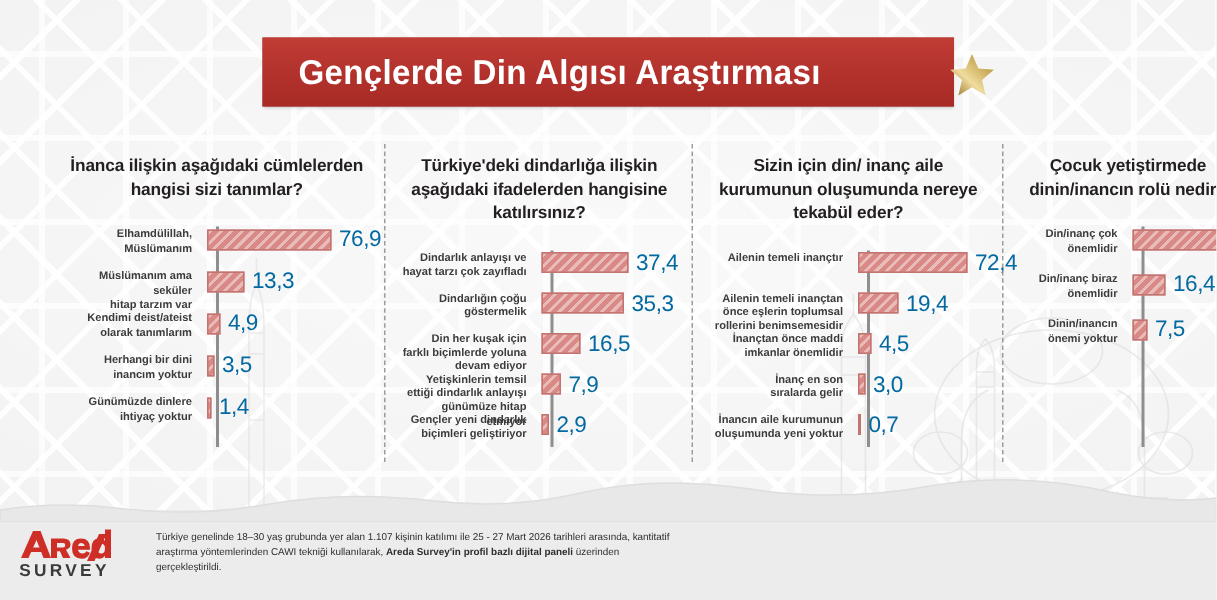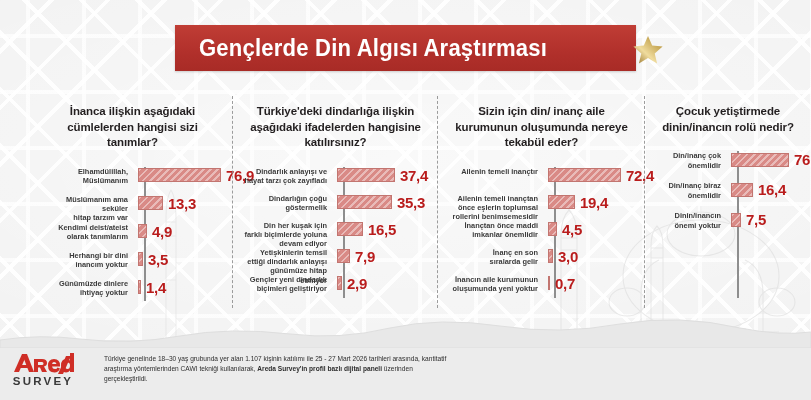--- a/index.html
+++ b/index.html
@@ -80,21 +80,21 @@
   .columns{
     position:absolute;left:0;right:0;top:92px;height:212px;
     display:flex;
   }
   .col{
     position:relative;
     box-sizing:border-box;
     padding:0 10px;
     display:flex;flex-direction:column;
   }
-  .col-1{width:233px;padding-left:42px;}
+  .col-1{width:257px;padding-left:42px;}
   .col-2{width:205px;}
   .col-3{width:207px;}
   .col-4{width:166px;}
   .col .divider{
     position:absolute;right:0;top:4px;bottom:-4px;
     border-right:1.5px dashed #8c8c8c;
     opacity:.85;
   }
   .q-title{
     text-align:center;
@@ -139,22 +139,22 @@
     background-color:#d98a86;
     background-image:repeating-linear-gradient(135deg,
       rgba(255,255,255,.42) 0 2px,
       rgba(255,255,255,0) 2px 5px);
     border:0.6px solid #c27570;
     box-sizing:border-box;
     flex:0 0 auto;
   }
   .val{
     font-size:15px;
-    font-weight:bold;
-    color:#b91c1c;
+    font-weight:normal;
+    color:#0369a1;
     margin-left:5px;
     white-space:nowrap;
     letter-spacing:-.3px;
   }
 
   
   .col-1 .row-label{width:92px;}
   .col-1 .axis{left:102px;}
   .col-1 .bar-zone{padding-left:4px;}
   .col-1 .row{height:24px;margin-bottom:4px;}

